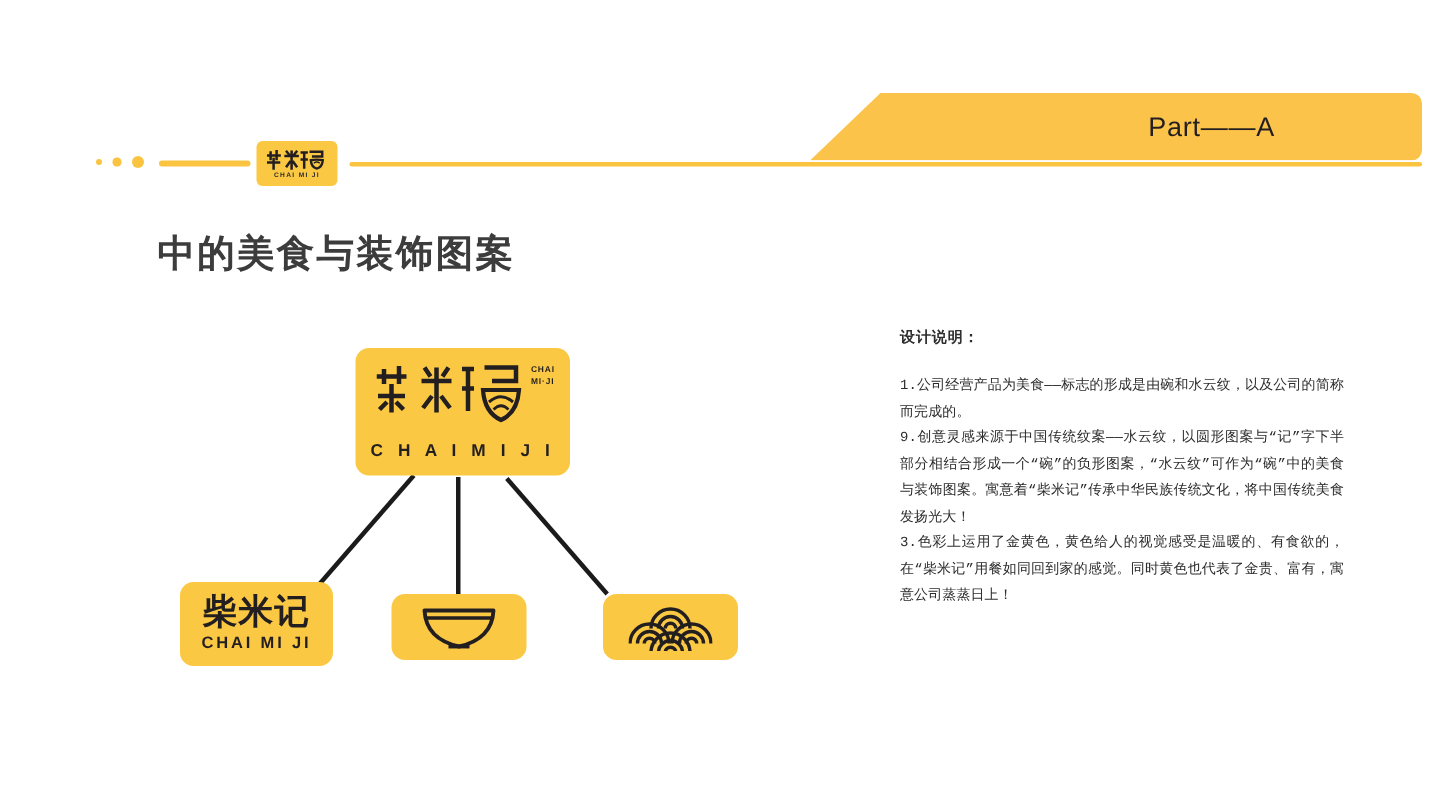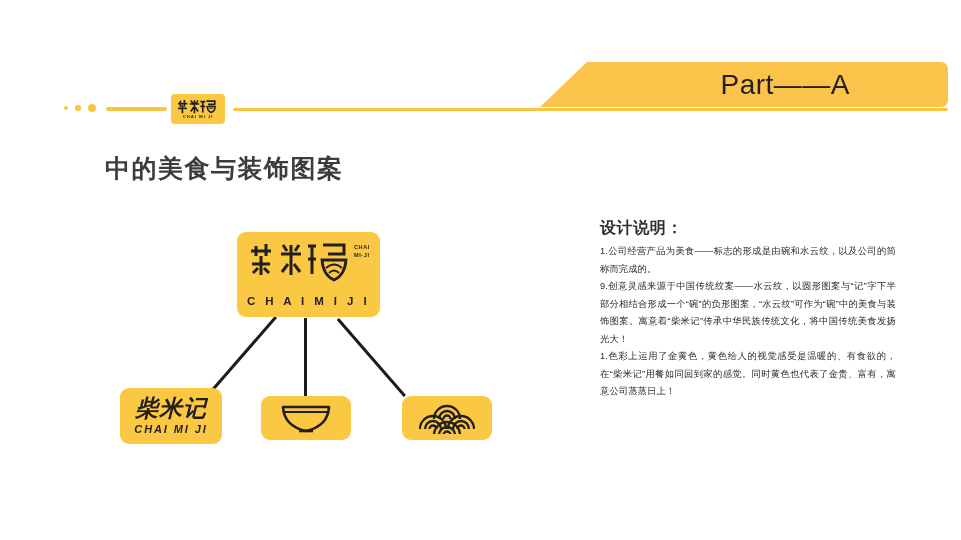--- a/index.html
+++ b/index.html
@@ -56,21 +56,21 @@
     position:absolute; inset:0;
     background:#fbc34a;
     border-top-right-radius:7px;
     border-bottom-right-radius:7px;
     -webkit-clip-path:polygon(47px 0, 100% 0, 100% 100%, 0 100%);
     clip-path:polygon(47px 0, 100% 0, 100% 100%, 0 100%);
   }
   #part-banner .label {
     position:absolute; right:98px; top:50%;
     transform:translateY(-50%);
-    font-size:28px; color:#231f20; letter-spacing:.5px;
+    font-size:18px; color:#231f20; letter-spacing:.5px;
     white-space:nowrap;
   }
 
   
   #page-title {
     position:absolute; left:105px; top:152px;
     font-size:25px; color:#3c3c3c; letter-spacing:1.5px;
     font-family:"DejaVu Sans","Liberation Sans",sans-serif;
     font-weight:600;
     white-space:nowrap;
@@ -96,47 +96,47 @@
   #main-logo .latin {
     position:absolute; left:0; right:0; bottom:10px;
     text-align:center; font-size:11.5px; font-weight:700;
     letter-spacing:3.4px; color:#231f20;
   }
 
   
   .leaf-card {
     position:absolute; background:#fbc843; border-radius:9px;
     display:flex; flex-direction:column;
-    align-items:center; justify-content:center;font-style:italic;
+    align-items:center; justify-content:center;
   }
   #leaf-wordmark { left:120px; top:388px; width:102px; height:56px; }
   #leaf-bowl     { left:261px; top:396px; width:90px;  height:44px; }
   #leaf-wave     { left:402px; top:396px; width:90px;  height:44px; }
 
   #leaf-wordmark .cn {
     font-size:23px; font-weight:700; color:#231f20;
     letter-spacing:1px; line-height:1;
     font-family:"DejaVu Sans","Liberation Sans",sans-serif;
   }
   #leaf-wordmark .en {
     font-size:11px; font-weight:700; letter-spacing:1.9px;
     color:#231f20; margin-top:4px; line-height:1;
   }
 
   
   #desc-panel { position:absolute; left:600px; top:218px; width:296px; }
   #desc-heading {
-    font-size:16px; font-weight:700; color:#2e2e2e;
-    letter-spacing:.6px; margin-bottom:4px;
+    font-size:10px; font-weight:700; color:#2e2e2e;
+    letter-spacing:.6px; margin-bottom:16px;
     font-family:"DejaVu Sans","Liberation Sans",sans-serif;
   }
   .desc-para {
     font-size:9.3px; line-height:17.5px; color:#2b2b2b;
     text-align:justify; letter-spacing:.1px;
-    font-family:Liberation Sans, sans-serif;
+    font-family:Liberation Mono, monospace;
   }
 
   
   #footer-band { position:absolute; left:0; bottom:0; width:961px; height:90px; }
 </style>
 </head>
 <body>
 
 <div id="header-band">
 
@@ -254,21 +254,21 @@
         <path d="M24.5 33 A3.5 3.5 0 0 1 31.5 33"></path>
       </g>
     </svg>
   </div>
 </div>
 
 <div id="desc-panel">
   <div id="desc-heading">设计说明：</div>
   <p class="desc-para">1.公司经营产品为美食——标志的形成是由碗和水云纹，以及公司的简称而完成的。</p>
   <p class="desc-para">9.创意灵感来源于中国传统纹案——水云纹，以圆形图案与“记”字下半部分相结合形成一个“碗”的负形图案，“水云纹”可作为“碗”中的美食与装饰图案。寓意着“柴米记”传承中华民族传统文化，将中国传统美食发扬光大！</p>
-  <p class="desc-para">1.色彩上运用了金黄色，黄色给人的视觉感受是温暖的、有食欲的，在“柴米记”用餐如同回到家的感觉。同时黄色也代表了金贵、富有，寓意公司蒸蒸日上！</p>
+  <p class="desc-para">3.色彩上运用了金黄色，黄色给人的视觉感受是温暖的、有食欲的，在“柴米记”用餐如同回到家的感觉。同时黄色也代表了金贵、富有，寓意公司蒸蒸日上！</p>
 </div>
 
 <div id="footer-band">
   
 
   
 
   
 
   

